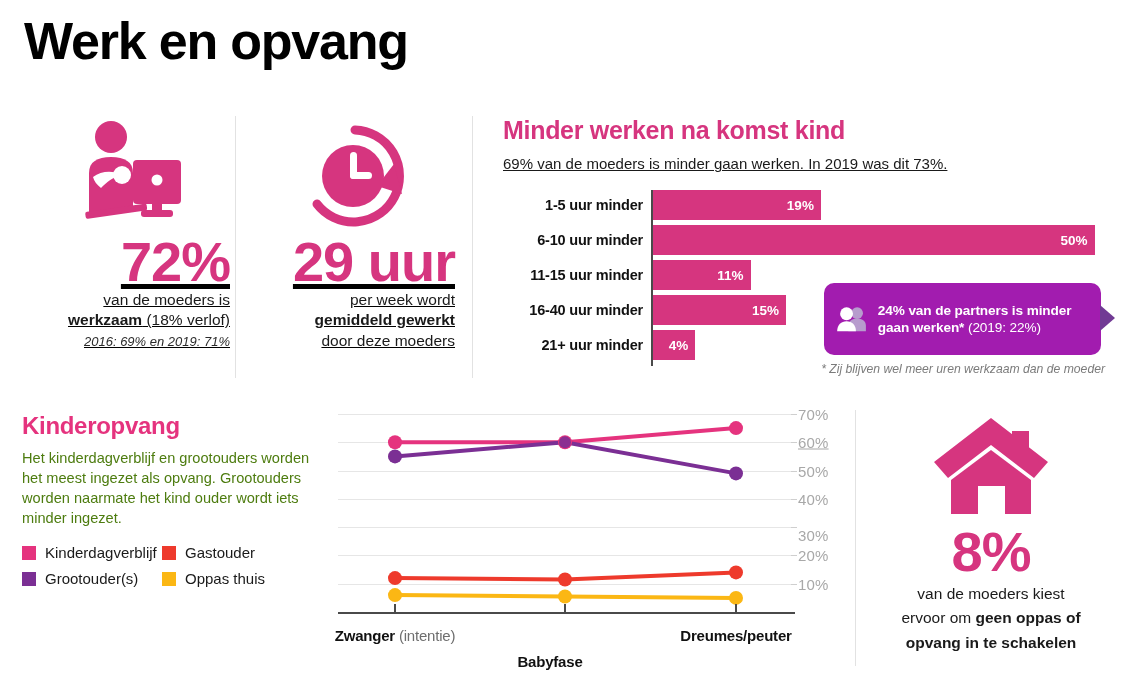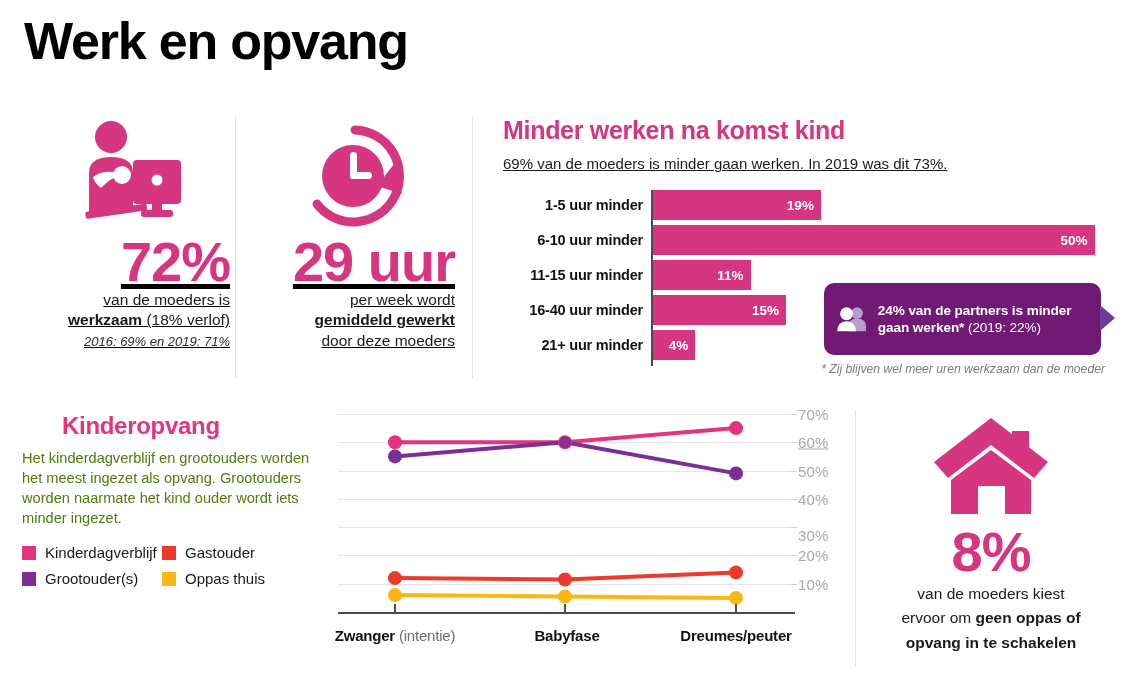--- a/index.html
+++ b/index.html
@@ -51,21 +51,21 @@
   .bar-track { position: absolute; left: 150px; top: 0; right: 0; height: 30px; }
   .bar-fill {
     height: 30px; background: #d6357f;
     display: flex; align-items: center; justify-content: flex-end;
     color: #fff; font-size: 13.5px; font-weight: bold; padding-right: 7px;
   }
 
   
   .callout {
     position: absolute; left: 824px; top: 283px; width: 277px; height: 72px;
-    background: #701a75; border-radius: 10px;
+    background: #a21caf; border-radius: 10px;
     display: flex; align-items: center; padding: 0 12px;
   }
   .callout:after {
     content: ""; position: absolute; right: -14px; top: 22px;
     border-top: 13px solid transparent; border-bottom: 13px solid transparent;
     border-left: 15px solid #713a94;
   }
   .callout-text {
     color: #fff; font-size: 13.6px; line-height: 1.28; margin-left: 9px; letter-spacing: -0.1px;
   }
@@ -74,21 +74,21 @@
 
   .footnote {
     position: absolute; left: 760px; top: 362px; width: 345px;
     font-size: 12.2px; font-style: italic; color: #7b7b7b; text-align: right;
   }
 
   
   .bottom-row { position: absolute; left: 0; top: 402px; width: 1123px; height: 279px; }
 
   .ko-block { position: absolute; left: 22px; top: 10px; width: 310px; }
-  .ko-title { font-size: 24px; font-weight: bold; color: #e5337e; letter-spacing: -0.3px; margin-left: 40px; }
+  .ko-title { font-size: 24px; font-weight: bold; color: #e5337e; letter-spacing: -0.3px; }
   .ko-body { font-size: 14.6px; color: #4d7c0f; line-height: 1.36; margin-top: 9px; }
 
   .legend { margin-top: 16px; display: flex; flex-wrap: wrap; width: 310px; }
   .legend-item { display: flex; align-items: center; width: 140px; margin-bottom: 9px; }
   .legend-swatch { width: 14px; height: 14px; margin-right: 9px; flex: none; }
   .legend-label { font-size: 15px; color: #1a1a1a; }
 
   
   .line-chart { position: absolute; left: 338px; top: 12px; width: 505px; height: 245px; }
   .lc-plot { position: absolute; left: 0; top: 0; width: 455px; height: 198px; }
@@ -296,21 +296,21 @@
       <div class="lc-ylabel" style="top:169.7px;">10%</div>
 
       <div class="lc-xaxis"></div>
       <div class="lc-xtick" style="left:56px;"></div>
       <div class="lc-xtick" style="left:226px;"></div>
       <div class="lc-xtick" style="left:397px;"></div>
 
       <div class="lc-xlabel" style="left:57px;">
         <span>Zwanger</span><span class="thin"> (intentie)</span>
       </div>
-      <div class="lc-xlabel" style="left:229px;">
+      <div class="lc-xlabel" style="left:212px;margin-top:26px;">
         <span>Babyfase</span>
       </div>
       <div class="lc-xlabel" style="left:398px;">
         <span>Dreumes/peuter</span>
       </div>
     </div>
 
     <div class="house-card">
       <svg width="122" height="108" viewBox="0 0 122 108" style="display:block;margin:0 auto;">
         <path d="M61 6 L118 50 L104 66 L61 33 L18 66 L4 50 Z" fill="#d6357f"></path>

